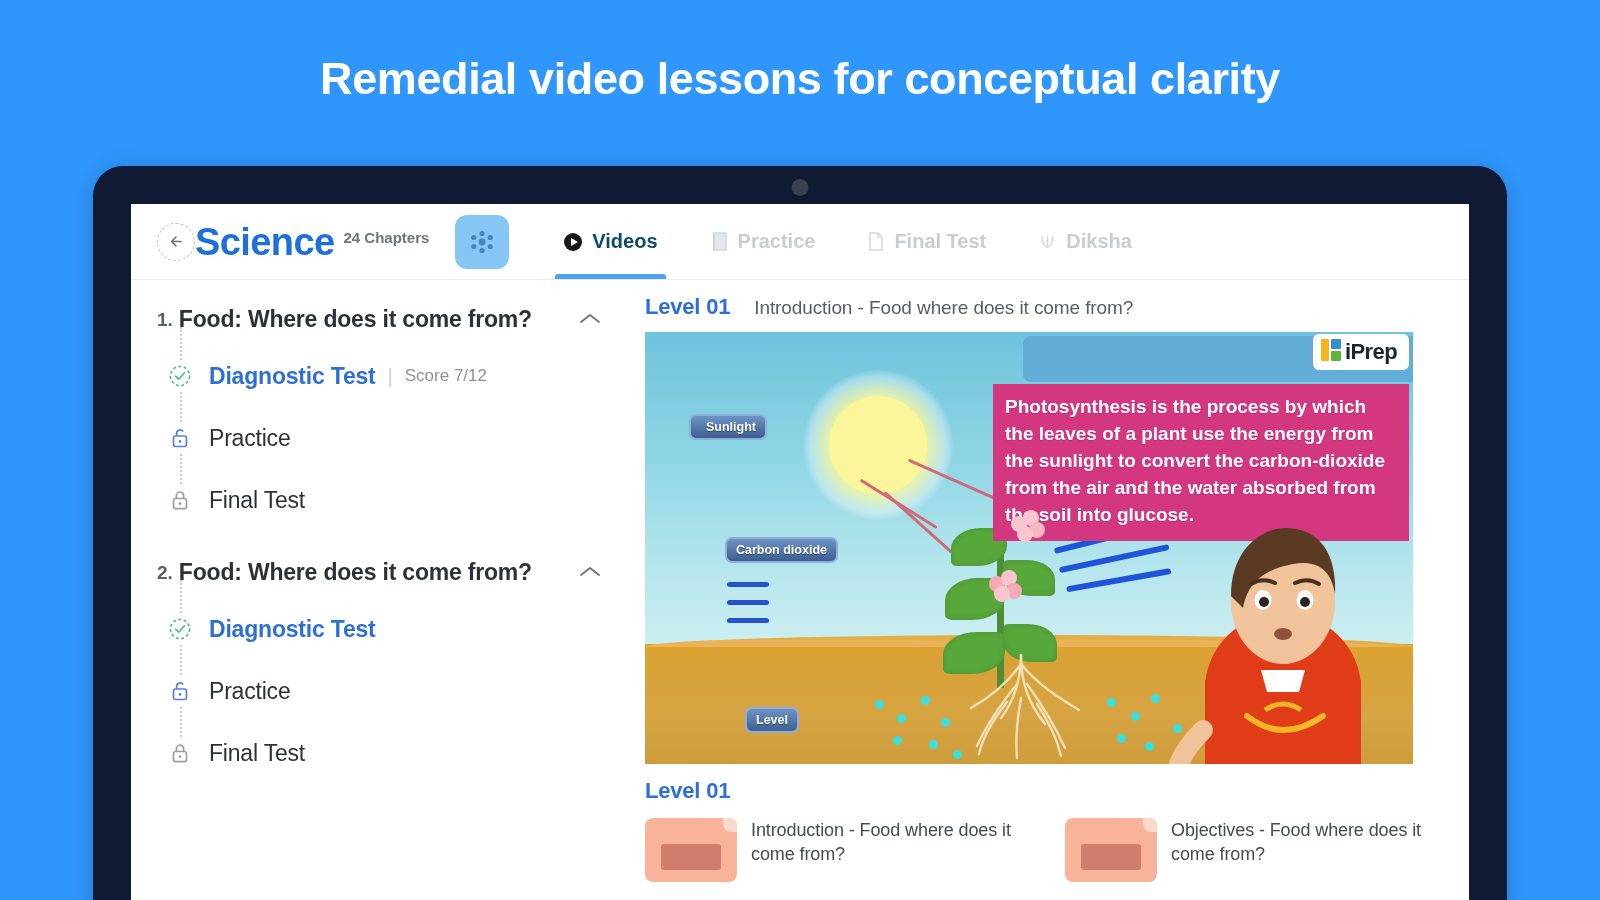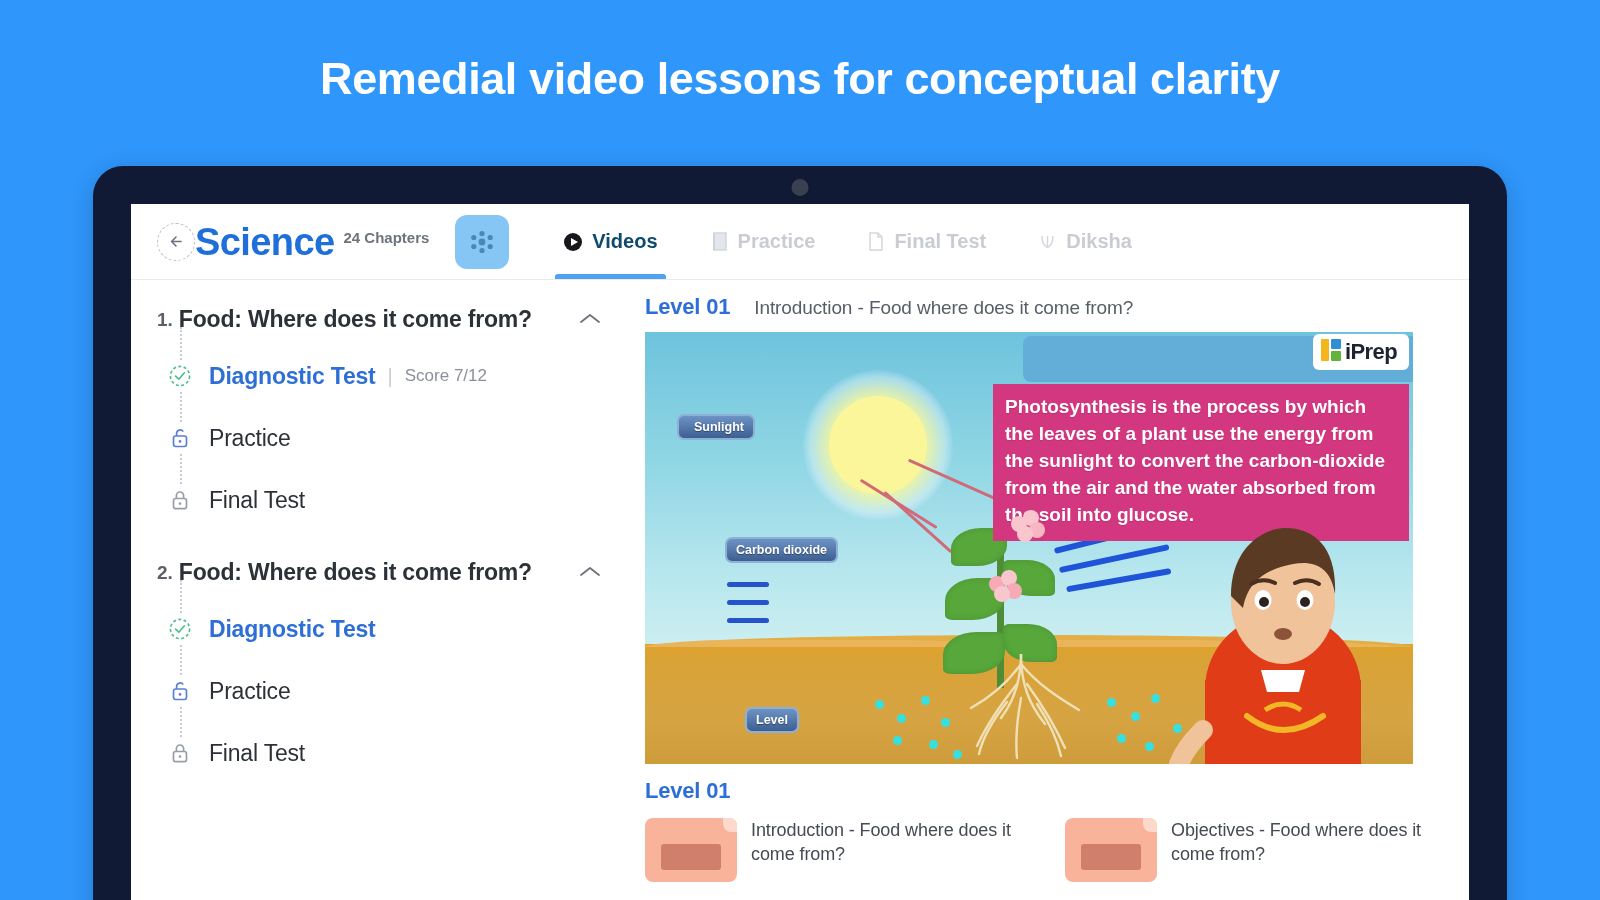--- a/index.html
+++ b/index.html
@@ -273,21 +273,21 @@
     background: linear-gradient(180deg,#6d93c4,#3d5f92);
     border: 2px solid #8fb0d6;
     color: #ffffff;
     font-weight: bold;
     font-size: 12.5px;
     border-radius: 7px;
     padding: 4px 9px;
     z-index: 6;
     text-shadow: 0 1px 1px rgba(0,0,0,.4);
   }
-  .chip-sunlight { left: 32px; top: 82px; padding-left: 15px; }
+  .chip-sunlight { left: 44px; top: 82px; padding-left: 15px; }
   .chip-co2 { left: 80px; top: 205px; }
   .chip-water { left: 100px; top: 375px; }
 
   .ray {
     position: absolute;
     width: 3px; height: 90px;
     background: #d06a78;
     border-radius: 2px;
     transform-origin: top center;
     z-index: 3;

